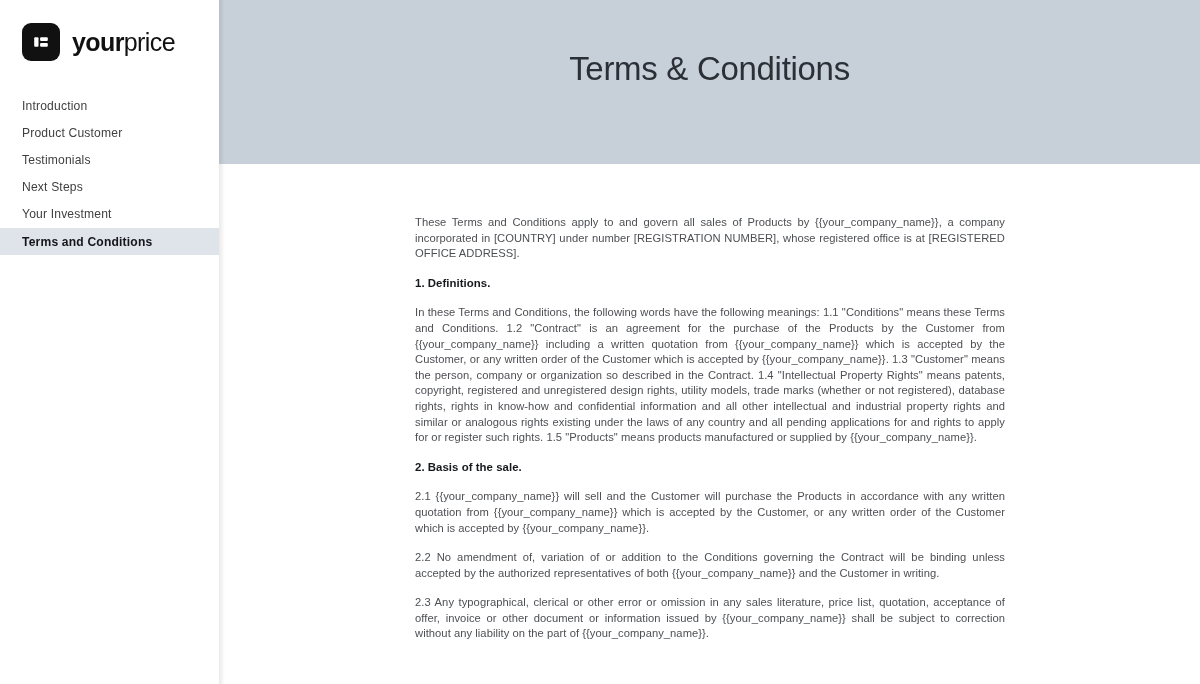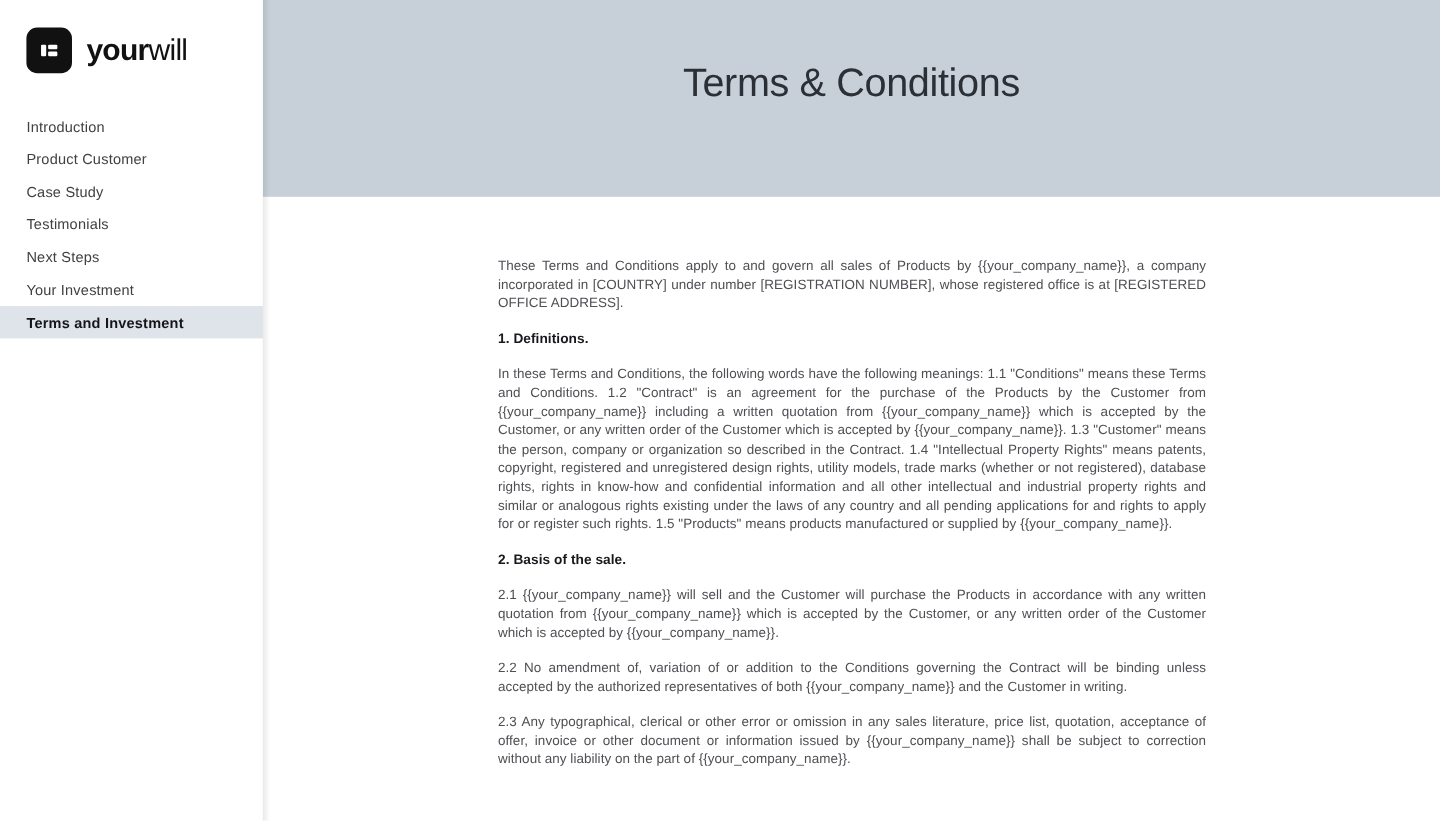--- a/index.html
+++ b/index.html
@@ -164,45 +164,42 @@
 
     <div id="logo-row">
       <span id="logo-mark">
         <svg width="20" height="20" viewBox="0 0 20 20" aria-hidden="true">
           <rect x="3.2" y="5.2" width="4.3" height="9.6" rx="1" fill="#ffffff"></rect>
           <rect x="9.1" y="5.2" width="7.7" height="3.9" rx="1" fill="#ffffff"></rect>
           <rect x="9.1" y="10.9" width="7.7" height="3.9" rx="1" fill="#ffffff"></rect>
         </svg>
       </span>
       <span id="logo-text">
-        <span class="lg-bold">your</span><span class="lg-light">will</span>
+        <span class="lg-bold">your</span><span class="lg-light">price</span>
       </span>
     </div>
 
     <div id="nav">
       <div class="nav-item">
         <span>Introduction</span>
       </div>
       <div class="nav-item">
         <span>Product Customer</span>
       </div>
       <div class="nav-item">
-        <span>Case Study</span>
-      </div>
-      <div class="nav-item">
         <span>Testimonials</span>
       </div>
       <div class="nav-item">
         <span>Next Steps</span>
       </div>
       <div class="nav-item">
         <span>Your Investment</span>
       </div>
       <div class="nav-item active">
-        <span>Terms and Investment</span>
+        <span>Terms and Conditions</span>
       </div>
     </div>
 
   </nav>
 
   <div id="sidebar-edge"></div>
 
   <main id="main">
 
     <header id="banner">

